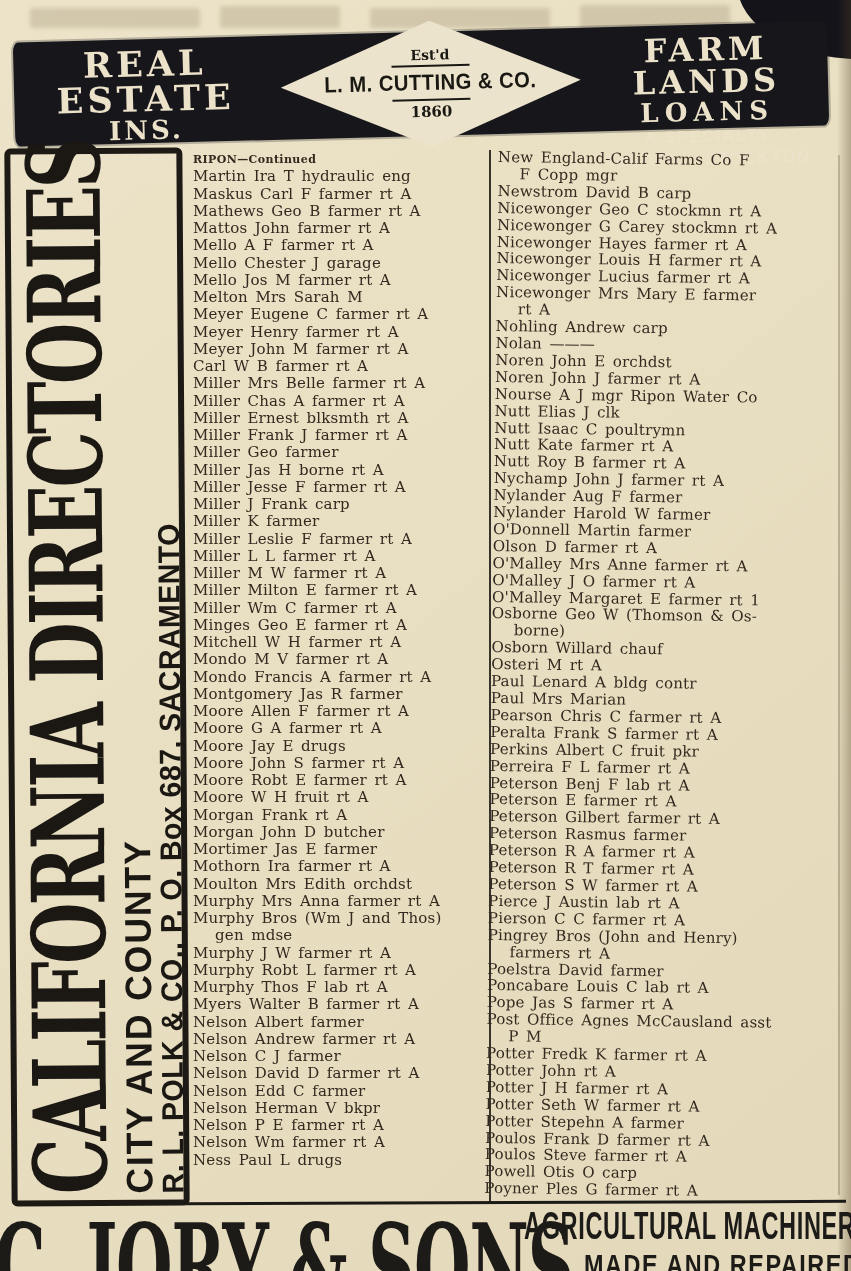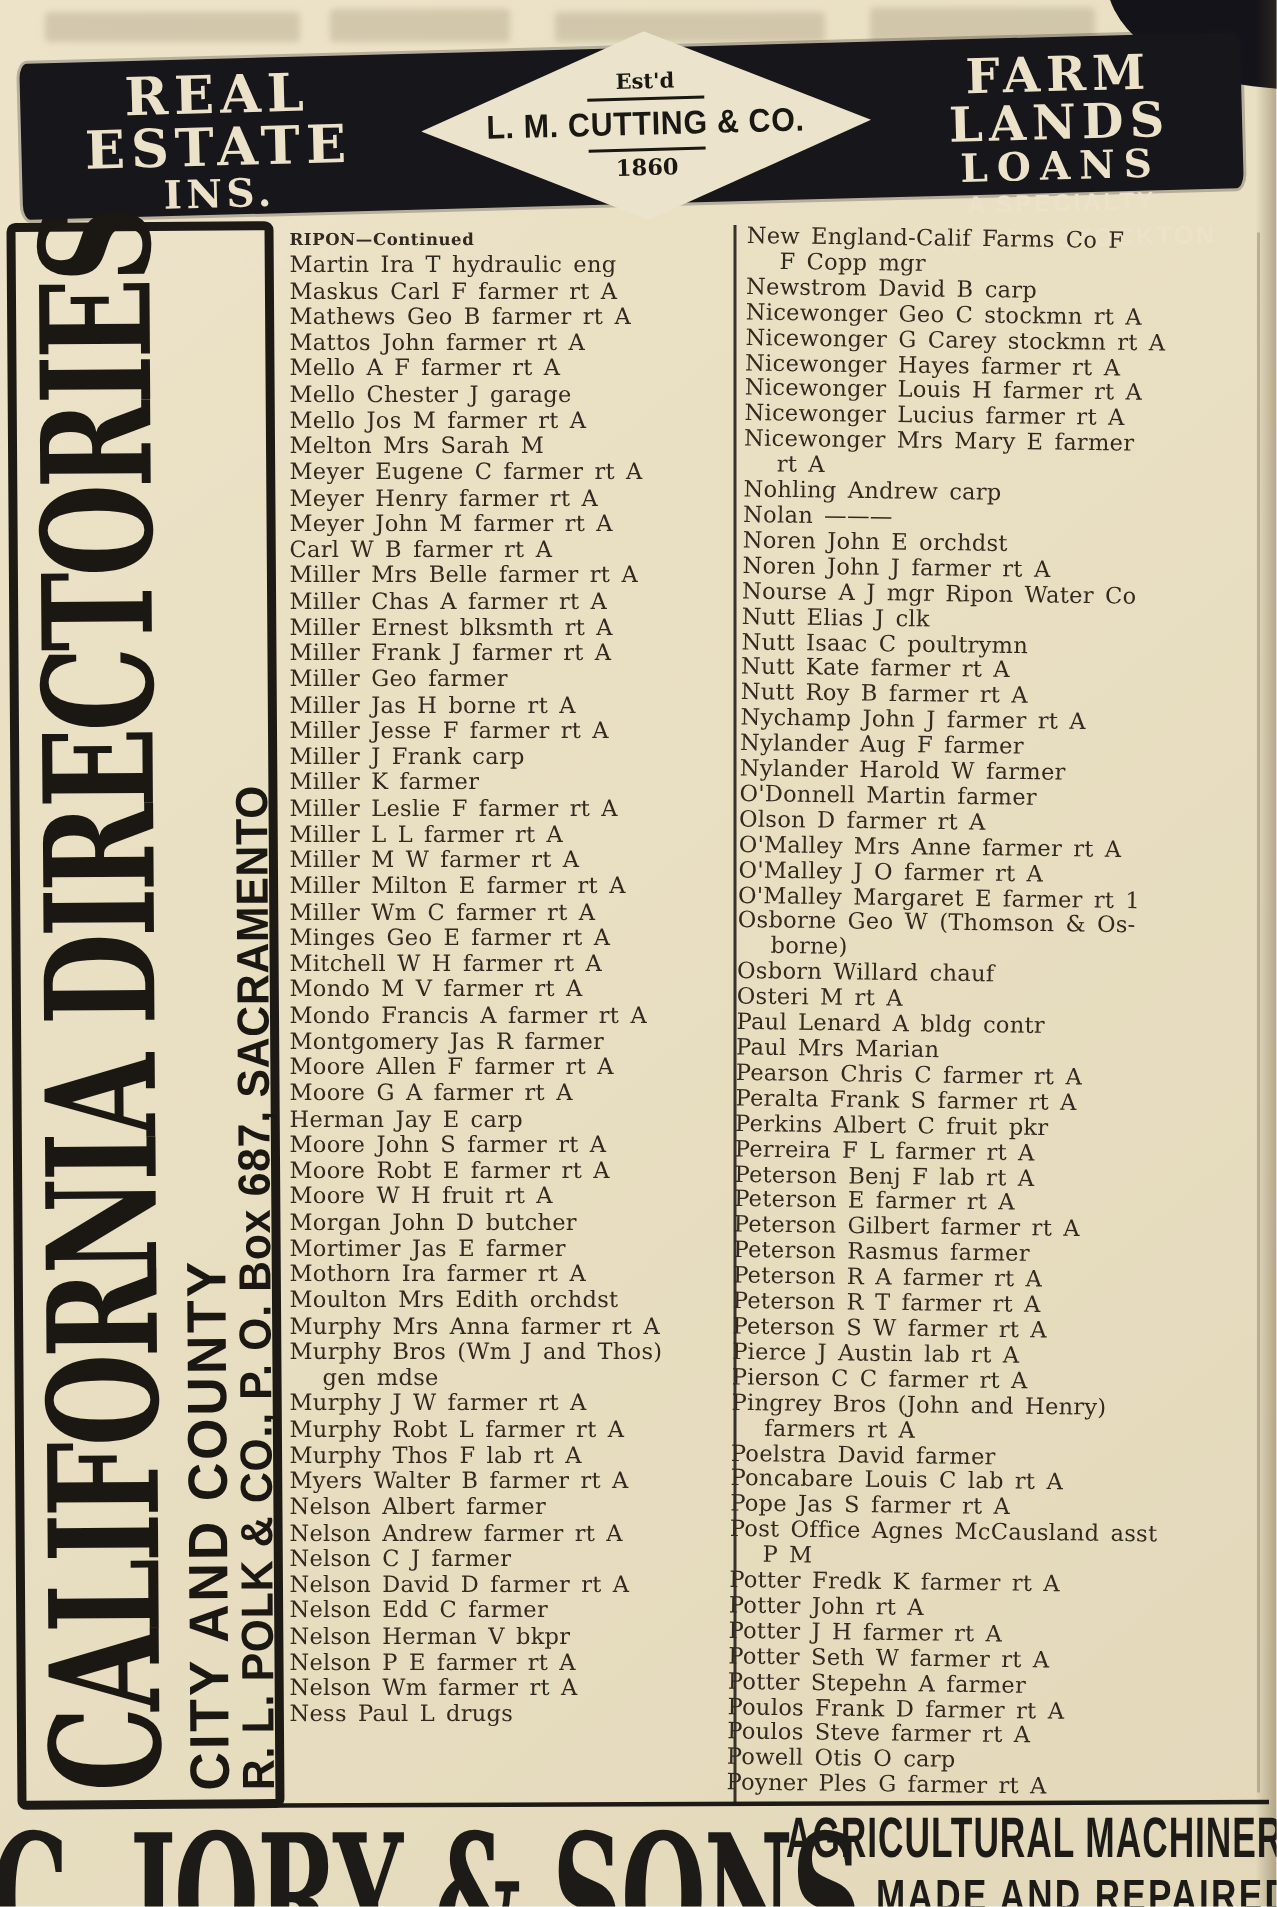--- a/index.html
+++ b/index.html
@@ -158,24 +158,25 @@
       <div class="entry">Miller M W farmer rt A</div>
       <div class="entry">Miller Milton E farmer rt A</div>
       <div class="entry">Miller Wm C farmer rt A</div>
       <div class="entry">Minges Geo E farmer rt A</div>
       <div class="entry">Mitchell W H farmer rt A</div>
       <div class="entry">Mondo M V farmer rt A</div>
       <div class="entry">Mondo Francis A farmer rt A</div>
       <div class="entry">Montgomery Jas R farmer</div>
       <div class="entry">Moore Allen F farmer rt A</div>
       <div class="entry">Moore G A farmer rt A</div>
-      <div class="entry">Herman Jay E carp</div>
+      <div class="entry">Moore Jay E drugs</div>
       <div class="entry">Moore John S farmer rt A</div>
       <div class="entry">Moore Robt E farmer rt A</div>
       <div class="entry">Moore W H fruit rt A</div>
+      <div class="entry">Morgan Frank rt A</div>
       <div class="entry">Morgan John D butcher</div>
       <div class="entry">Mortimer Jas E farmer</div>
       <div class="entry">Mothorn Ira farmer rt A</div>
       <div class="entry">Moulton Mrs Edith orchdst</div>
       <div class="entry">Murphy Mrs Anna farmer rt A</div>
       <div class="entry">Murphy Bros (Wm J and Thos)
 gen mdse</div>
       <div class="entry">Murphy J W farmer rt A</div>
       <div class="entry">Murphy Robt L farmer rt A</div>
       <div class="entry">Murphy Thos F lab rt A</div>

